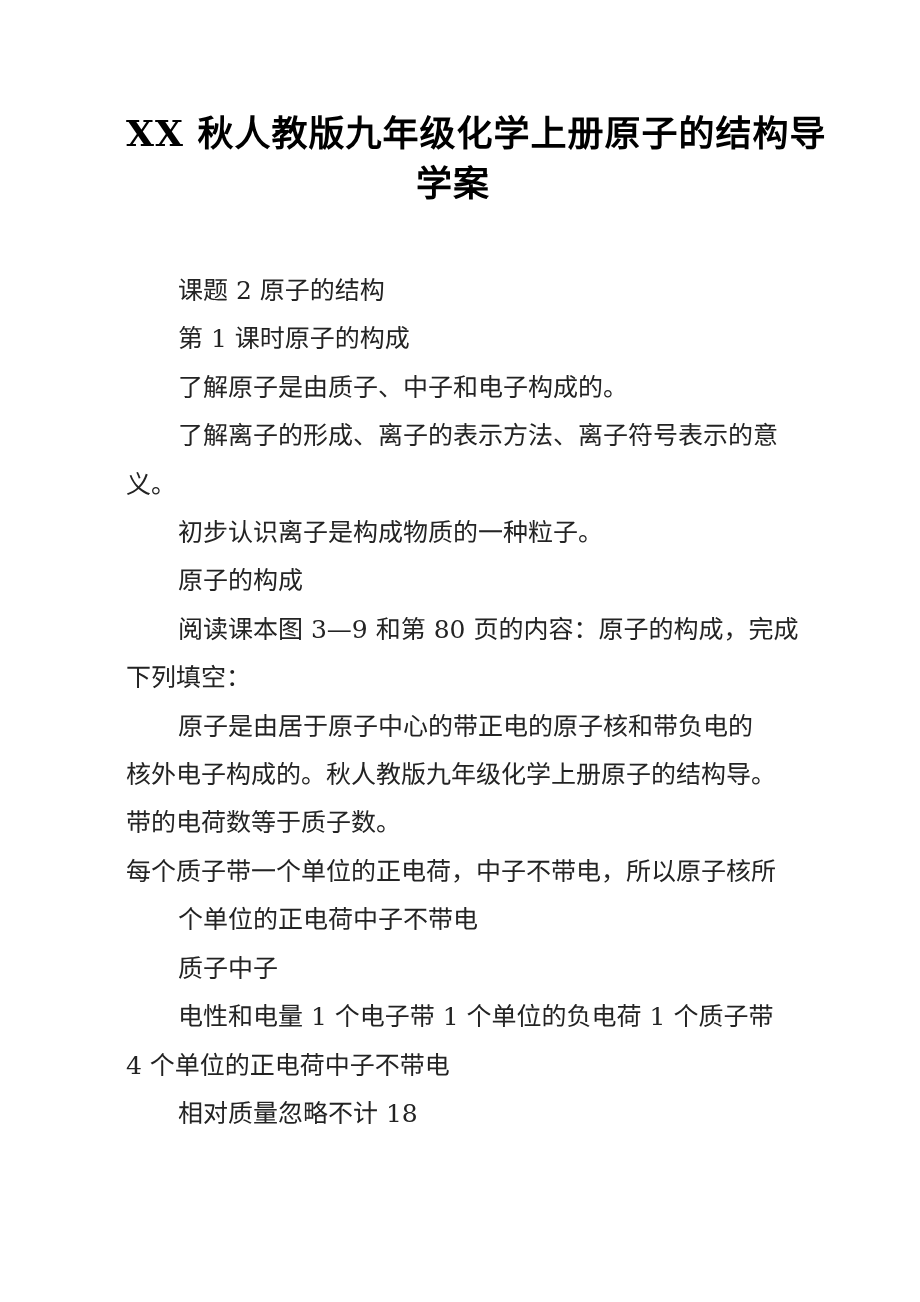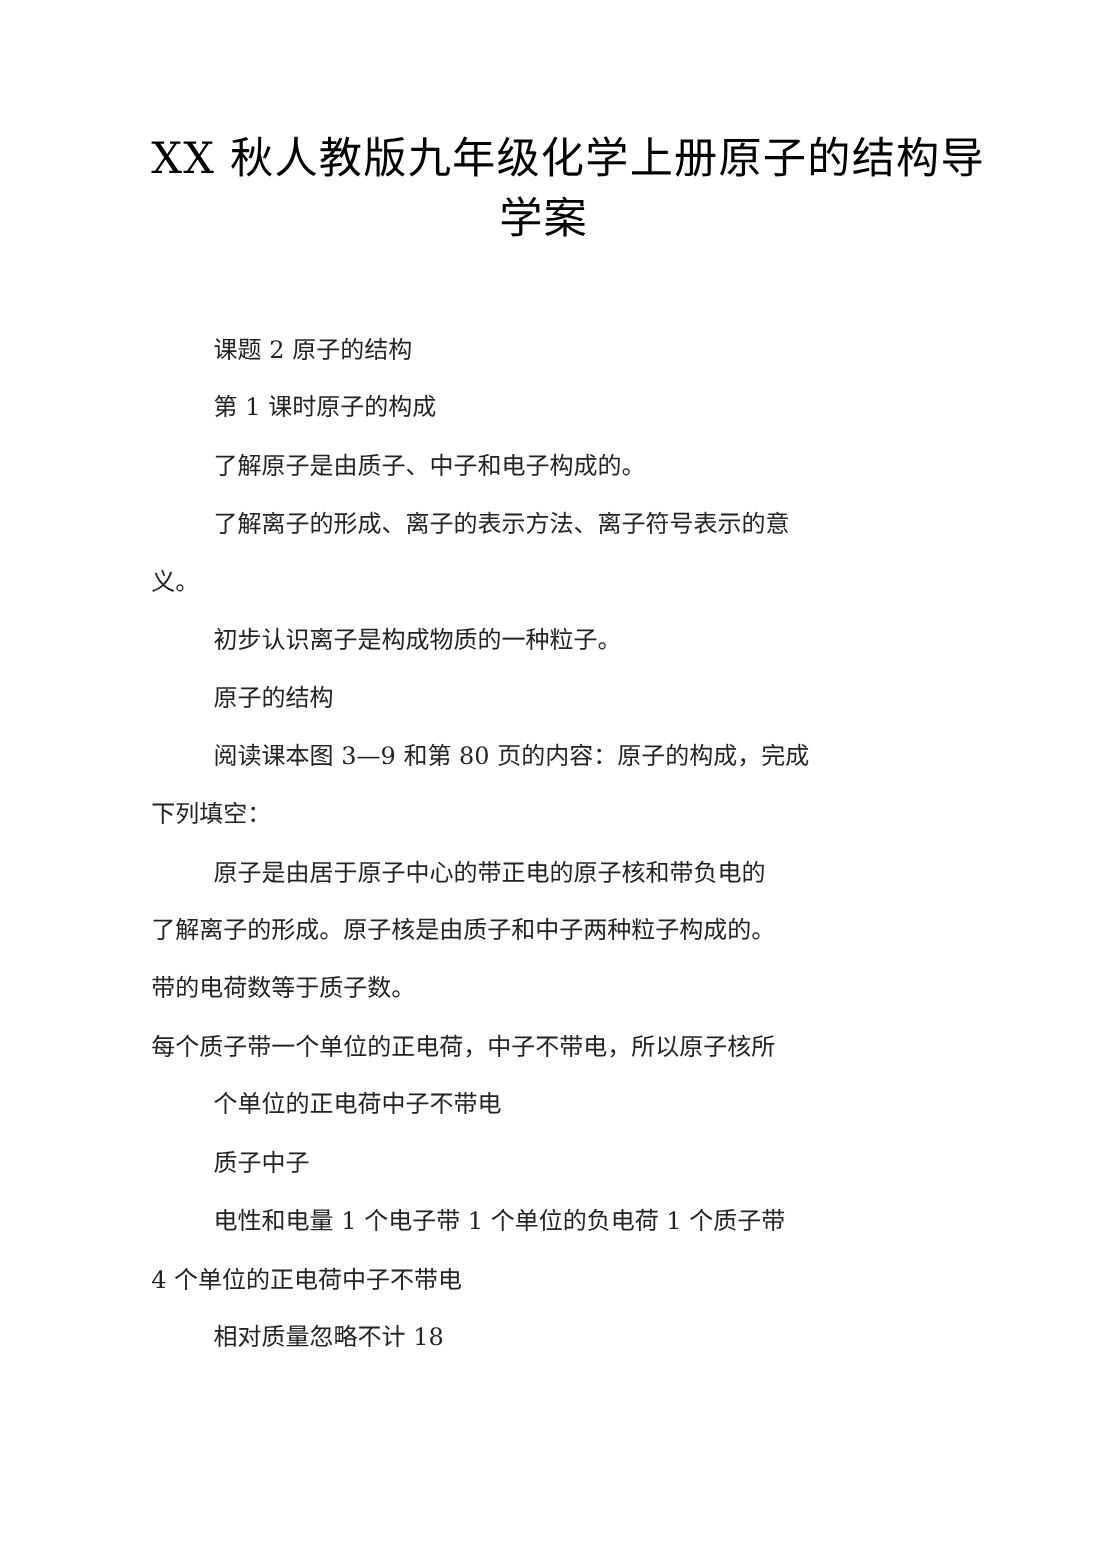--- a/index.html
+++ b/index.html
@@ -18,30 +18,30 @@
   .content {
     padding-left: 126px;
     padding-right: 140px;
   }
   .doc-title {
     margin: 0;
     padding-top: 108px;
     text-align: center;
     font-size: 36px;
     line-height: 50px;
-    font-weight: 400;
+    font-weight: 700;
     color: #000000;
     letter-spacing: 1px;
   }
   .title-line {
     white-space: pre;
   }
   .doc-body {
     margin-top: 59px;
-    font-size: 20px;
+    font-size: 25px;
     line-height: 48.4px;
     color: #232323;
   }
   .line {
     white-space: pre;
   }
   .line.indent {
     padding-left: 52px;
   }
 </style>
@@ -54,25 +54,25 @@
       <div class="title-line">XX 秋人教版九年级化学上册原子的结构导</div>
       <div class="title-line">学案</div>
     </h1>
     <div class="doc-body" style="color: rgb(35, 35, 35);">
         <div class="line indent">课题 2 原子的结构</div>
         <div class="line indent">第 1 课时原子的构成</div>
         <div class="line indent">了解原子是由质子、中子和电子构成的。</div>
         <div class="line indent">了解离子的形成、离子的表示方法、离子符号表示的意</div>
         <div class="line">义。</div>
         <div class="line indent">初步认识离子是构成物质的一种粒子。</div>
-        <div class="line indent">原子的结构</div>
+        <div class="line indent">原子的构成</div>
         <div class="line indent">阅读课本图 3—9 和第 80 页的内容：原子的构成，完成</div>
         <div class="line">下列填空：</div>
         <div class="line indent">原子是由居于原子中心的带正电的原子核和带负电的</div>
-        <div class="line">了解离子的形成。原子核是由质子和中子两种粒子构成的。</div>
+        <div class="line">核外电子构成的。秋人教版九年级化学上册原子的结构导。</div>
         <div class="line">带的电荷数等于质子数。</div>
         <div class="line">每个质子带一个单位的正电荷，中子不带电，所以原子核所</div>
         <div class="line indent">个单位的正电荷中子不带电</div>
         <div class="line indent">质子中子</div>
         <div class="line indent">电性和电量 1 个电子带 1 个单位的负电荷 1 个质子带</div>
         <div class="line">4 个单位的正电荷中子不带电</div>
         <div class="line indent">相对质量忽略不计 18</div>
       </div>
   </div>
 </div>

